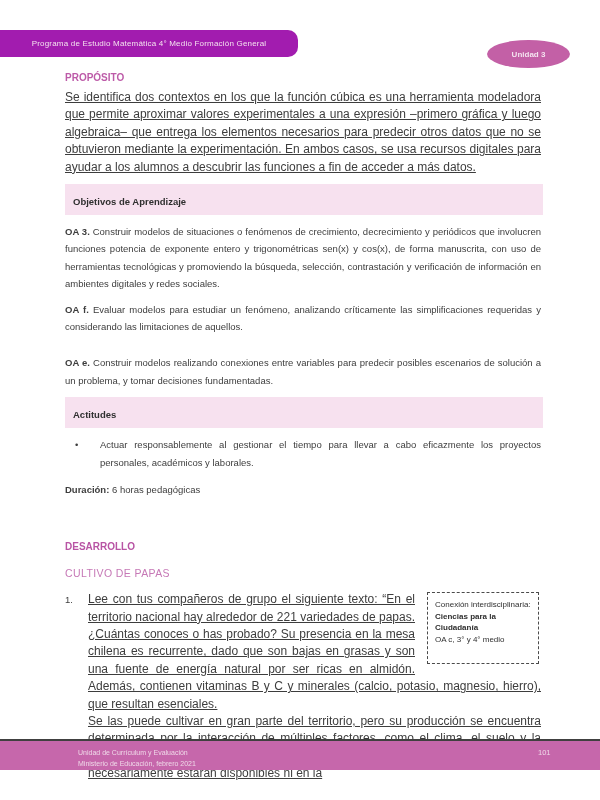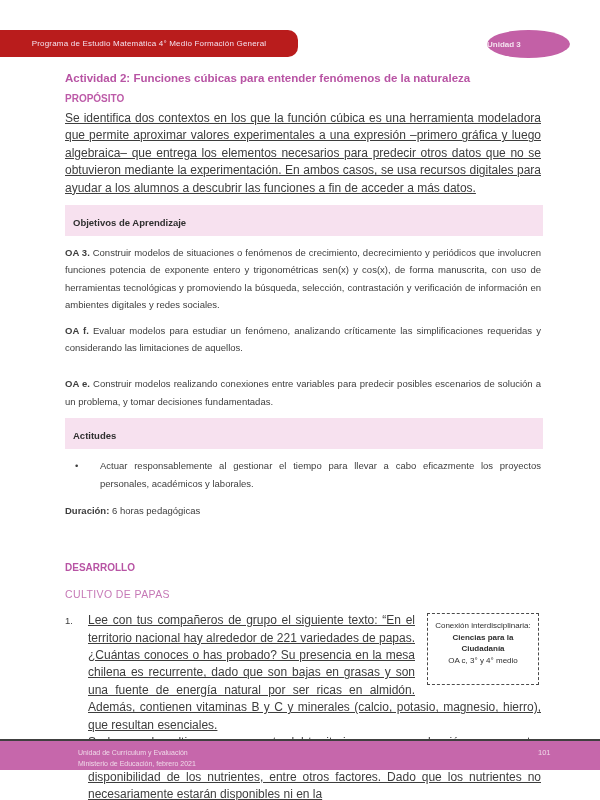--- a/index.html
+++ b/index.html
@@ -4,28 +4,28 @@
 <style>
   html,body { margin:0; padding:0; background:#ffffff; }
   body { font-family:"Liberation Sans", sans-serif; }
   .page {
     position:relative; width:600px; height:800px; background:#ffffff;
     overflow:hidden; color:#3d3d3d;
   }
   
   .program-pill {
     position:absolute; left:0; top:30px; width:298px; height:27px;
-    background:#b91c1c; border-radius:0 10px 10px 0;
+    background:#a21caf; border-radius:0 10px 10px 0;
     display:flex; align-items:center; justify-content:center;
   }
   .program-pill span { color:#f4e2ef; font-size:8px; letter-spacing:0.2px; }
   .unit-badge {
-    position:absolute; left:487px; top:30px; width:83px; height:28px;
+    position:absolute; left:487px; top:40px; width:83px; height:28px;
     background:#c360a6; border-radius:50%;
-    display:flex; align-items:center; justify-content:flex-start;
+    display:flex; align-items:center; justify-content:center;
   }
   .unit-badge span { color:#f4e2ef; font-size:8px; font-weight:bold; }
   
   .content { position:absolute; left:65px; top:72px; width:476px; }
   .doc-title { font-size:11.5px; font-weight:bold; color:#b854a4; margin:0 0 9px 0; }
   .proposito-heading { font-size:10px; font-weight:bold; color:#bd5ba8; margin:0 0 6px 0; }
   p.body-text {
     font-size:12px; line-height:17.4px; text-align:justify;
     color:#3d3d3d; margin:0 0 8px 0;text-decoration:underline;
   }
@@ -45,21 +45,21 @@
   .desarrollo-heading { font-size:10px; font-weight:bold; color:#b854a4; margin:46px 0 0 0; }
   .cultivo-heading { font-size:10.5px; font-weight:normal; color:#c678b6; letter-spacing:0.4px; margin:15px 0 0 0; }
   
   .activity-item { display:flex; margin-top:12px; }
   .item-number { width:23px; flex:0 0 23px; font-size:9.5px; line-height:17.4px; }
   .item-body { flex:1; }
   .item-body p { margin:0; }
   .connection-box {
     float:right; width:96px; margin:1px 2px 8px 12px;
     border:1.5px dashed #4a4a4a; padding:6px 7px 18px 7px;
-    font-size:8px; line-height:11.5px; color:#2f2f2f;text-align:center;
+    font-size:8px; line-height:11.5px; color:#2f2f2f;
   }
   .connection-box .conn-subject { font-weight:bold; }
   
   .footer-bar {
     position:absolute; left:0; top:739px; width:600px; height:29px;
     background:#c667ab; border-top:2px solid #404040; box-sizing:content-box;
   }
   .footer-text { position:absolute; left:78px; top:6px; font-size:7px; line-height:11px; color:#efd8e8; }
   .page-number { position:absolute; left:538px; top:7px; font-size:7.5px; color:#efd8e8; }
 </style>
@@ -70,21 +70,20 @@
 
   <div class="program-pill">
     <span>Programa de Estudio Matemática 4° Medio Formación General</span>
   </div>
   <div class="unit-badge">
     <span>Unidad 3</span>
   </div>
 
   <div class="content">
 
-    <h1 class="doc-title">Actividad 2: Funciones cúbicas para entender fenómenos de la naturaleza</h1>
 
     <div class="proposito-heading">PROPÓSITO</div>
     <p class="body-text">Se identifica dos contextos en los que la función cúbica es una herramienta modeladora que permite aproximar valores experimentales a una expresión –primero gráfica y luego algebraica– que entrega los elementos necesarios para predecir otros datos que no se obtuvieron mediante la experimentación. En ambos casos, se usa recursos digitales para ayudar a los alumnos a descubrir las funciones a fin de acceder a más datos.</p>
 
     <div class="section-bar">
       <span>Objetivos de Aprendizaje</span>
     </div>
 
     <p class="oa-para"><span class="oa-label">OA 3.</span><span> Construir modelos de situaciones o fenómenos de crecimiento, decrecimiento y periódicos que involucren funciones potencia de exponente entero y trigonométricas sen(x) y cos(x), de forma manuscrita, con uso de herramientas tecnológicas y promoviendo la búsqueda, selección, contrastación y verificación de información en ambientes digitales y redes sociales.</span></p>
     <p class="oa-para oa-last"><span class="oa-label">OA f.</span><span> Evaluar modelos para estudiar un fenómeno, analizando críticamente las simplificaciones requeridas y considerando las limitaciones de aquellos.</span></p>

